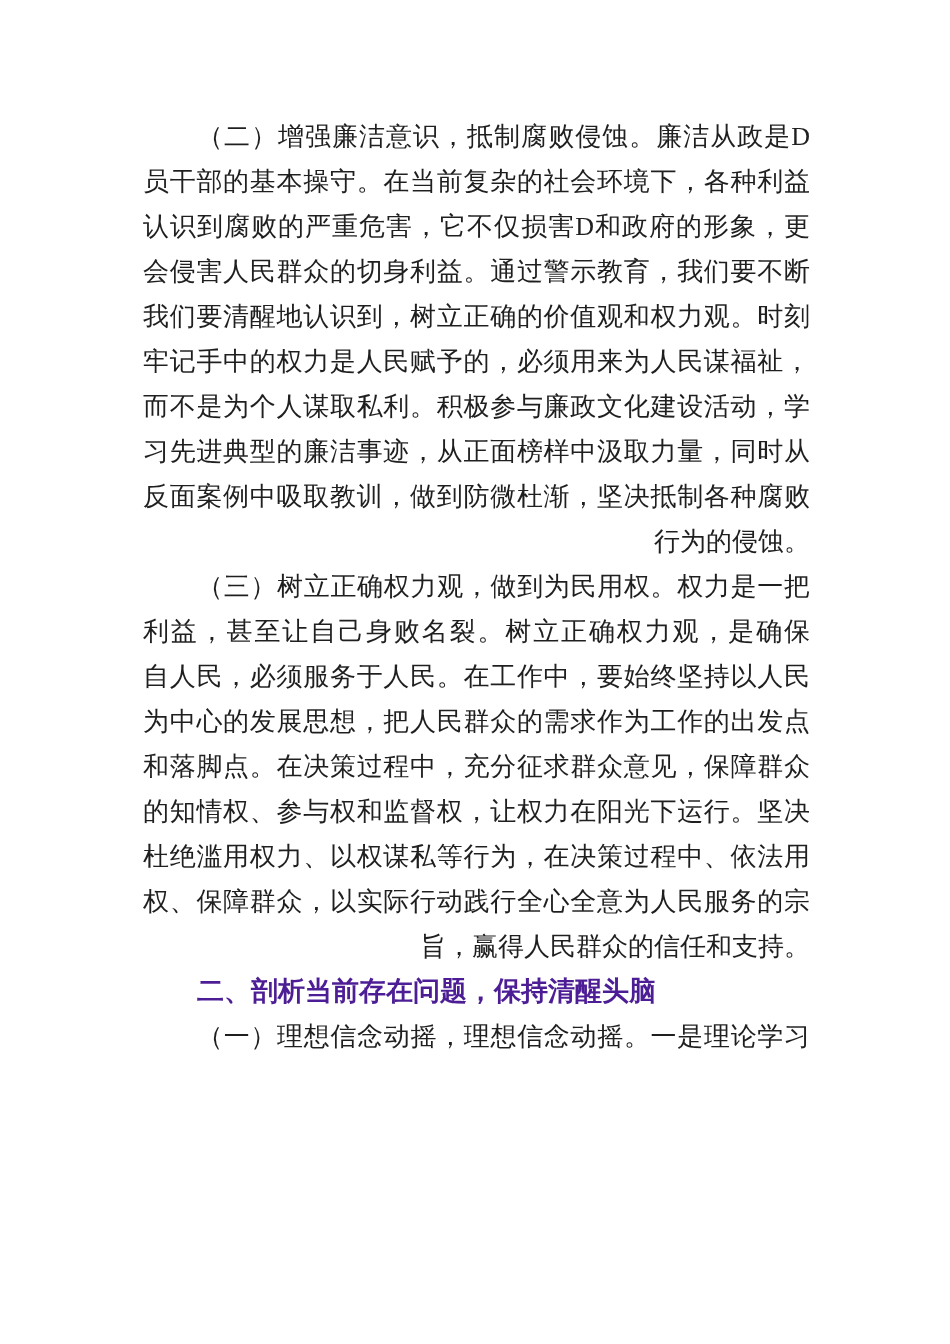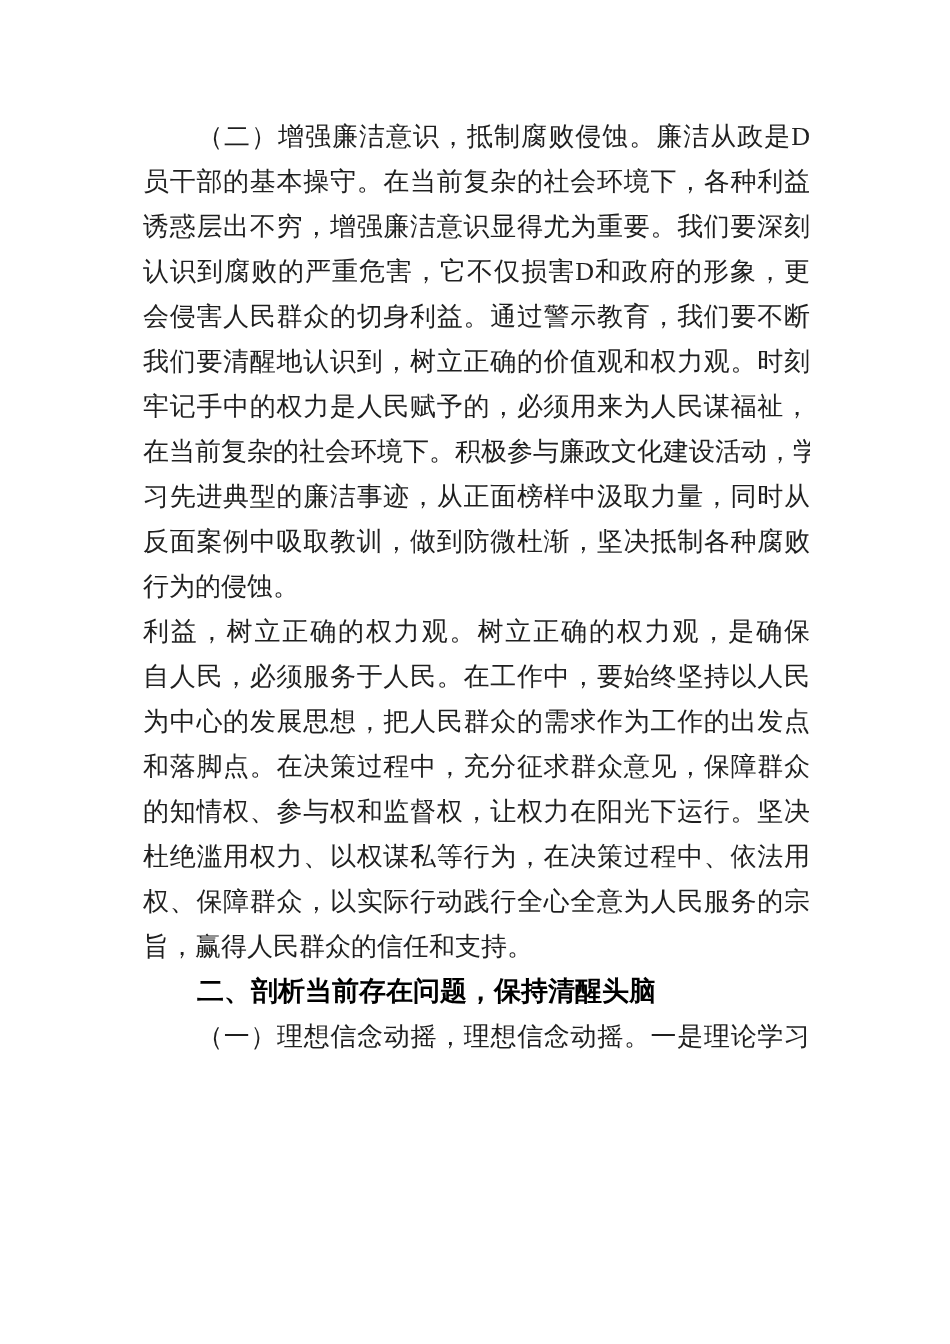--- a/index.html
+++ b/index.html
@@ -28,52 +28,52 @@
     font-family: "Liberation Serif", "DejaVu Serif", serif;
     text-align: justify;
     text-align-last: justify;
     overflow: hidden;
     white-space: nowrap;
   }
   .line.first-line {
     padding-left: 54px;
   }
   .line.para-end {
-    text-align: left;
+    text-align: right;
     text-align-last: auto;
   }
   .line.heading-line {
     font-family: "Liberation Sans", "DejaVu Sans", sans-serif;
     font-weight: 700;
     font-size: 27px;
-    color: #000000;
+    color: #4c1d95;
     text-align: left;
     text-align-last: auto;
   }
 </style>
 </head>
 <body>
 
 <div class="page">
   <div class="text-column" id="doc-body">
       <div class="block">
         <div class="line first-line">（二）增强廉洁意识，抵制腐败侵蚀。廉洁从政是D</div>
         <div class="line">员干部的基本操守。在当前复杂的社会环境下，各种利益</div>
-        <div class="line">诱惑层出不穷，增强廉洁意识显得尤为重要。我们要深刻</div>
         <div class="line">认识到腐败的严重危害，它不仅损害D和政府的形象，更</div>
         <div class="line">会侵害人民群众的切身利益。通过警示教育，我们要不断</div>
         <div class="line">我们要清醒地认识到，树立正确的价值观和权力观。时刻</div>
         <div class="line">牢记手中的权力是人民赋予的，必须用来为人民谋福祉，</div>
-        <div class="line">在当前复杂的社会环境下。积极参与廉政文化建设活动，学</div>
+        <div class="line">而不是为个人谋取私利。积极参与廉政文化建设活动，学</div>
         <div class="line">习先进典型的廉洁事迹，从正面榜样中汲取力量，同时从</div>
         <div class="line">反面案例中吸取教训，做到防微杜渐，坚决抵制各种腐败</div>
         <div class="line para-end">行为的侵蚀。</div>
       </div>
       <div class="block">
-        <div class="line">利益，树立正确的权力观。树立正确的权力观，是确保</div>
+        <div class="line first-line">（三）树立正确权力观，做到为民用权。权力是一把</div>
+        <div class="line">利益，甚至让自己身败名裂。树立正确权力观，是确保</div>
         <div class="line">自人民，必须服务于人民。在工作中，要始终坚持以人民</div>
         <div class="line">为中心的发展思想，把人民群众的需求作为工作的出发点</div>
         <div class="line">和落脚点。在决策过程中，充分征求群众意见，保障群众</div>
         <div class="line">的知情权、参与权和监督权，让权力在阳光下运行。坚决</div>
         <div class="line">杜绝滥用权力、以权谋私等行为，在决策过程中、依法用</div>
         <div class="line">权、保障群众，以实际行动践行全心全意为人民服务的宗</div>
         <div class="line para-end">旨，赢得人民群众的信任和支持。</div>
       </div>
       <div class="block">
         <div class="line heading-line first-line">二、剖析当前存在问题，保持清醒头脑</div>

